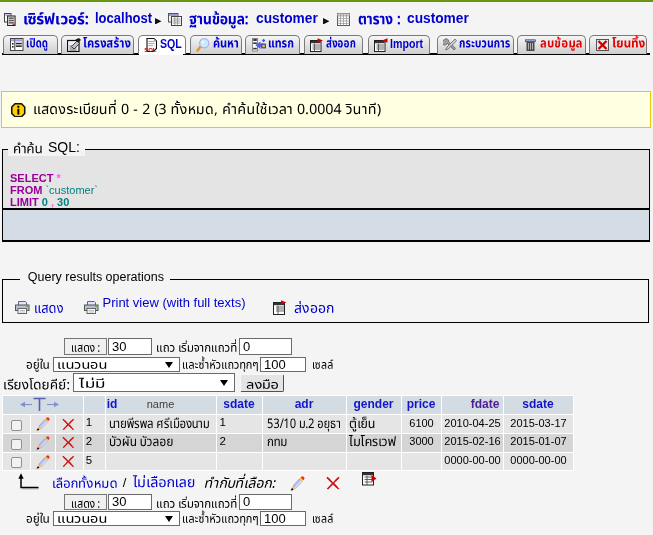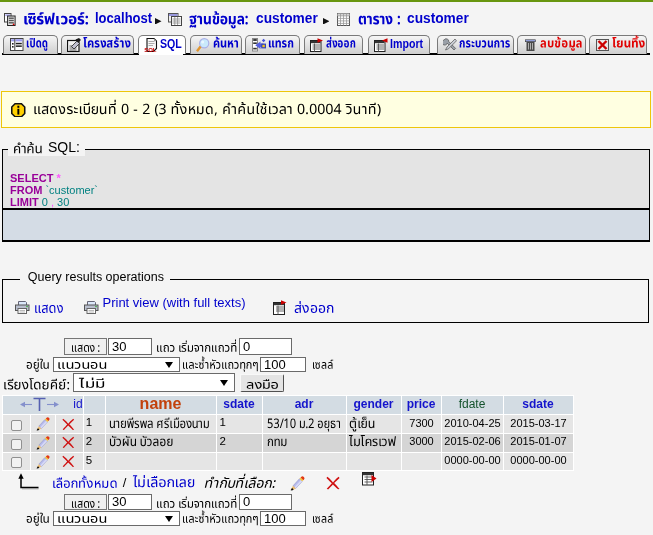--- a/index.html
+++ b/index.html
@@ -310,21 +310,21 @@
     <g fill="#000">
       <use href="#g82" x="0.0" y="13.79"></use>
       <use href="#g83" x="8.0" y="13.79"></use>
       <use href="#g84" x="8.0" y="13.79"></use>
       <use href="#g82" x="13.0" y="13.79"></use>
       <use href="#g85" x="21.0" y="13.79"></use>
       <use href="#g86" x="21.0" y="13.79"></use>
     </g>
   </svg>
 <div class="lat" style="left:48px;top:140.3px;font-size:14px;line-height:14px;font-weight:normal;color:#000;">SQL:</div>
-<div class="lat" style="left:10px;top:172px;font-size:11px;line-height:12.1px;font-weight:bold;color:#909">SELECT <span style="color:#f5f">*</span><br>FROM <span style="color:#008080;font-weight:normal">`customer`</span><br>LIMIT <span style="color:#008080;font-weight:normal">0 <span style="color:#f5f">,</span> 30</span></div>
+<div class="lat" style="left:10px;top:172px;font-size:11px;line-height:12.1px;font-weight:bold;color:#909">SELECT <span style="color:#f5f">*</span><br>FROM <span style="color:#008080;font-weight:normal">`customer`</span><br>LIMIT <span style="color:#008080;font-weight:bold">0 <span style="color:#f5f">,</span> 30</span></div>
 <div class="abs" style="left:2px;top:207.5px;width:648px;height:34px;background:#d4dce5;border:1px solid #000;border-top:2.5px solid #000;border-bottom:2px solid #000;box-sizing:border-box"></div>
 <div class="abs" style="left:2px;top:279px;width:647px;height:44px;border:1px solid #000;box-sizing:border-box"></div>
 <div class="abs" style="left:20px;top:272px;width:150px;height:14px;background:#f4f4f4"></div>
 <div class="lat" style="left:27.8px;top:270.6px;font-size:12.5px;line-height:12.5px;font-weight:normal;color:#000;">Query results operations</div>
 <svg class="abs" style="left:15px;top:301px" width="15" height="13" viewBox="0 0 15 13">
 <path d="M3.5 4 V0.5 h7 l1 1 V4" fill="#dce8fa" stroke="#667"></path>
 <rect x="0.5" y="4" width="13.5" height="5.5" fill="#b9bfce" stroke="#555"></rect>
 <circle cx="12" cy="5.5" r="0.8" fill="#3a3"></circle>
 <rect x="3" y="7.5" width="8.5" height="5" fill="#fff" stroke="#666"></rect>
 <path d="M4.5 9.5 h5.5 M4.5 11 h5.5" stroke="#aaa" stroke-width="0.8"></path>
@@ -499,27 +499,27 @@
 <div class="abs" style="left:504px;top:395.5px;width:69px;height:18.5px;background:#d3dce3"></div>
 <svg class="abs" style="left:19px;top:397px" width="41" height="15" viewBox="0 0 41 15">
 <g stroke="#8490cc" fill="#8490cc" stroke-width="1.1">
 <path d="M2 7.5 h11" fill="none"></path>
       <path d="M1 7.5 l5 -2.8 v5.6 z" stroke="none"></path>
 <path d="M28 7.5 h11" fill="none"></path>
       <path d="M40 7.5 l-5 -2.8 v5.6 z" stroke="none"></path>
 </g>
 <path d="M14.5 1.5 h12 M20.5 1.5 V14" stroke="#5560b0" stroke-width="1.6" fill="none"></path>
   </svg>
-<div class="lat" style="left:78px;top:398.1px;font-size:12px;line-height:12px;font-weight:normal;color:#1414cc;transform:translateX(-50%)">id</div>
-<div class="lat" style="left:160.5px;top:398.1px;font-size:16px;line-height:12px;font-weight:bold;color:#c2410c;transform:translateX(-50%)">name</div>
+<div class="lat" style="left:112px;top:398.1px;font-size:12px;line-height:12px;font-weight:bold;color:#1414cc;transform:translateX(-50%)">id</div>
+<div class="lat" style="left:160.5px;top:398.1px;font-size:11px;line-height:12px;font-weight:normal;color:#404040;transform:translateX(-50%)">name</div>
 <div class="lat" style="left:239px;top:398.1px;font-size:12px;line-height:12px;font-weight:bold;color:#1414cc;transform:translateX(-50%)">sdate</div>
 <div class="lat" style="left:304px;top:398.1px;font-size:12px;line-height:12px;font-weight:bold;color:#1414cc;transform:translateX(-50%)">adr</div>
 <div class="lat" style="left:373.5px;top:398.1px;font-size:12px;line-height:12px;font-weight:bold;color:#1414cc;transform:translateX(-50%)">gender</div>
 <div class="lat" style="left:421px;top:398.1px;font-size:12px;line-height:12px;font-weight:bold;color:#1414cc;transform:translateX(-50%)">price</div>
-<div class="lat" style="left:472px;top:398.1px;font-size:12px;line-height:12px;font-weight:normal;color:#14532d;transform:translateX(-50%)">fdate</div>
+<div class="lat" style="left:485px;top:398.1px;font-size:12px;line-height:12px;font-weight:bold;color:#4c1d95;transform:translateX(-50%)">fdate</div>
 <div class="lat" style="left:538px;top:398.1px;font-size:12px;line-height:12px;font-weight:bold;color:#1414cc;transform:translateX(-50%)">sdate</div>
 <div class="abs" style="left:3px;top:415px;width:27px;height:17.8px;background:#e5e5e5"></div>
 <div class="abs" style="left:31px;top:415px;width:24px;height:17.8px;background:#e5e5e5"></div>
 <div class="abs" style="left:56px;top:415px;width:27px;height:17.8px;background:#e5e5e5"></div>
 <div class="abs" style="left:84px;top:415px;width:21px;height:17.8px;background:#e5e5e5"></div>
 <div class="abs" style="left:106px;top:415px;width:110px;height:17.8px;background:#e5e5e5"></div>
 <div class="abs" style="left:217px;top:415px;width:45px;height:17.8px;background:#e5e5e5"></div>
 <div class="abs" style="left:263px;top:415px;width:83px;height:17.8px;background:#e5e5e5"></div>
 <div class="abs" style="left:347px;top:415px;width:54px;height:17.8px;background:#e5e5e5"></div>
 <div class="abs" style="left:402px;top:415px;width:39px;height:17.8px;background:#e5e5e5"></div>
@@ -605,21 +605,21 @@
     <g fill="#000">
       <use href="#g144" x="0.0" y="12.73"></use>
       <use href="#g109" x="8.0" y="12.73"></use>
       <use href="#g145" x="8.0" y="12.73"></use>
       <use href="#g97" x="8.0" y="12.73"></use>
       <use href="#g108" x="11.0" y="12.73"></use>
       <use href="#g146" x="18.0" y="12.73"></use>
       <use href="#g112" x="18.0" y="12.73"></use>
     </g>
   </svg>
-<div class="lat" style="left:421.5px;top:417.5px;font-size:11px;line-height:11px;font-weight:normal;color:#000;transform:translateX(-50%)">7300</div>
+<div class="lat" style="left:421.5px;top:417.5px;font-size:11px;line-height:11px;font-weight:normal;color:#000;transform:translateX(-50%)">6100</div>
 <div class="lat" style="left:472.5px;top:417.5px;font-size:11px;line-height:11px;font-weight:normal;color:#000;transform:translateX(-50%)">2010-04-25</div>
 <div class="lat" style="left:538.5px;top:417.5px;font-size:11px;line-height:11px;font-weight:normal;color:#000;transform:translateX(-50%)">2015-03-17</div>
 <div class="abs" style="left:11px;top:438.5px;width:9px;height:9px;background:#f2f2f2;border:1px solid #909090;border-radius:2px"></div>
 <svg class="abs" style="left:35.7px;top:436.0px" width="14" height="14" viewBox="0 0 14 14">
 <path d="M2.8 9.2 L8.8 2.6 l2.6 2.4 L5.4 11.6 z" fill="#b6baec" stroke="#8a8ec0" stroke-width="0.5"></path>
 <path d="M4.1 10.4 L10.1 3.8 l1.2 1.1 L5.3 11.5 z" fill="#d6d9f6"></path>
 <path d="M8.8 2.6 l1.1 -1.2 2.6 2.4 -1.1 1.2 z" fill="#f3c73c"></path>
 <path d="M10.6 0.7 a1.8 1.8 0 0 1 2.6 2.4 l-0.7 0.8 -2.6 -2.4 z" fill="#e23812"></path>
 <path d="M2.8 9.2 L5.4 11.6 2.6 13.1 1 12.4 z" fill="#eebe72"></path>
 <path d="M0.6 13.4 c1 0.3 2.2 -0.1 2.8 -0.8 l-1.4 -1.3 c-0.6 0.6 -1.2 1.6 -1.4 2.1 z" fill="#111"></path>
@@ -658,21 +658,21 @@
       <use href="#g101" x="4.0" y="12.73"></use>
       <use href="#g149" x="11.0" y="12.73"></use>
       <use href="#g150" x="15.0" y="12.73"></use>
       <use href="#g98" x="22.0" y="12.73"></use>
       <use href="#g97" x="28.0" y="12.73"></use>
       <use href="#g96" x="31.0" y="12.73"></use>
       <use href="#g151" x="37.0" y="12.73"></use>
     </g>
   </svg>
 <div class="lat" style="left:421.5px;top:436.3px;font-size:11px;line-height:11px;font-weight:normal;color:#000;transform:translateX(-50%)">3000</div>
-<div class="lat" style="left:472.5px;top:436.3px;font-size:11px;line-height:11px;font-weight:normal;color:#000;transform:translateX(-50%)">2015-02-06</div>
+<div class="lat" style="left:472.5px;top:436.3px;font-size:11px;line-height:11px;font-weight:normal;color:#000;transform:translateX(-50%)">2015-02-16</div>
 <div class="lat" style="left:538.5px;top:436.3px;font-size:11px;line-height:11px;font-weight:normal;color:#000;transform:translateX(-50%)">2015-01-07</div>
 <div class="abs" style="left:11px;top:457.3px;width:9px;height:9px;background:#f2f2f2;border:1px solid #909090;border-radius:2px"></div>
 <svg class="abs" style="left:35.7px;top:454.8px" width="14" height="14" viewBox="0 0 14 14">
 <path d="M2.8 9.2 L8.8 2.6 l2.6 2.4 L5.4 11.6 z" fill="#b6baec" stroke="#8a8ec0" stroke-width="0.5"></path>
 <path d="M4.1 10.4 L10.1 3.8 l1.2 1.1 L5.3 11.5 z" fill="#d6d9f6"></path>
 <path d="M8.8 2.6 l1.1 -1.2 2.6 2.4 -1.1 1.2 z" fill="#f3c73c"></path>
 <path d="M10.6 0.7 a1.8 1.8 0 0 1 2.6 2.4 l-0.7 0.8 -2.6 -2.4 z" fill="#e23812"></path>
 <path d="M2.8 9.2 L5.4 11.6 2.6 13.1 1 12.4 z" fill="#eebe72"></path>
 <path d="M0.6 13.4 c1 0.3 2.2 -0.1 2.8 -0.8 l-1.4 -1.3 c-0.6 0.6 -1.2 1.6 -1.4 2.1 z" fill="#111"></path>
   </svg>

